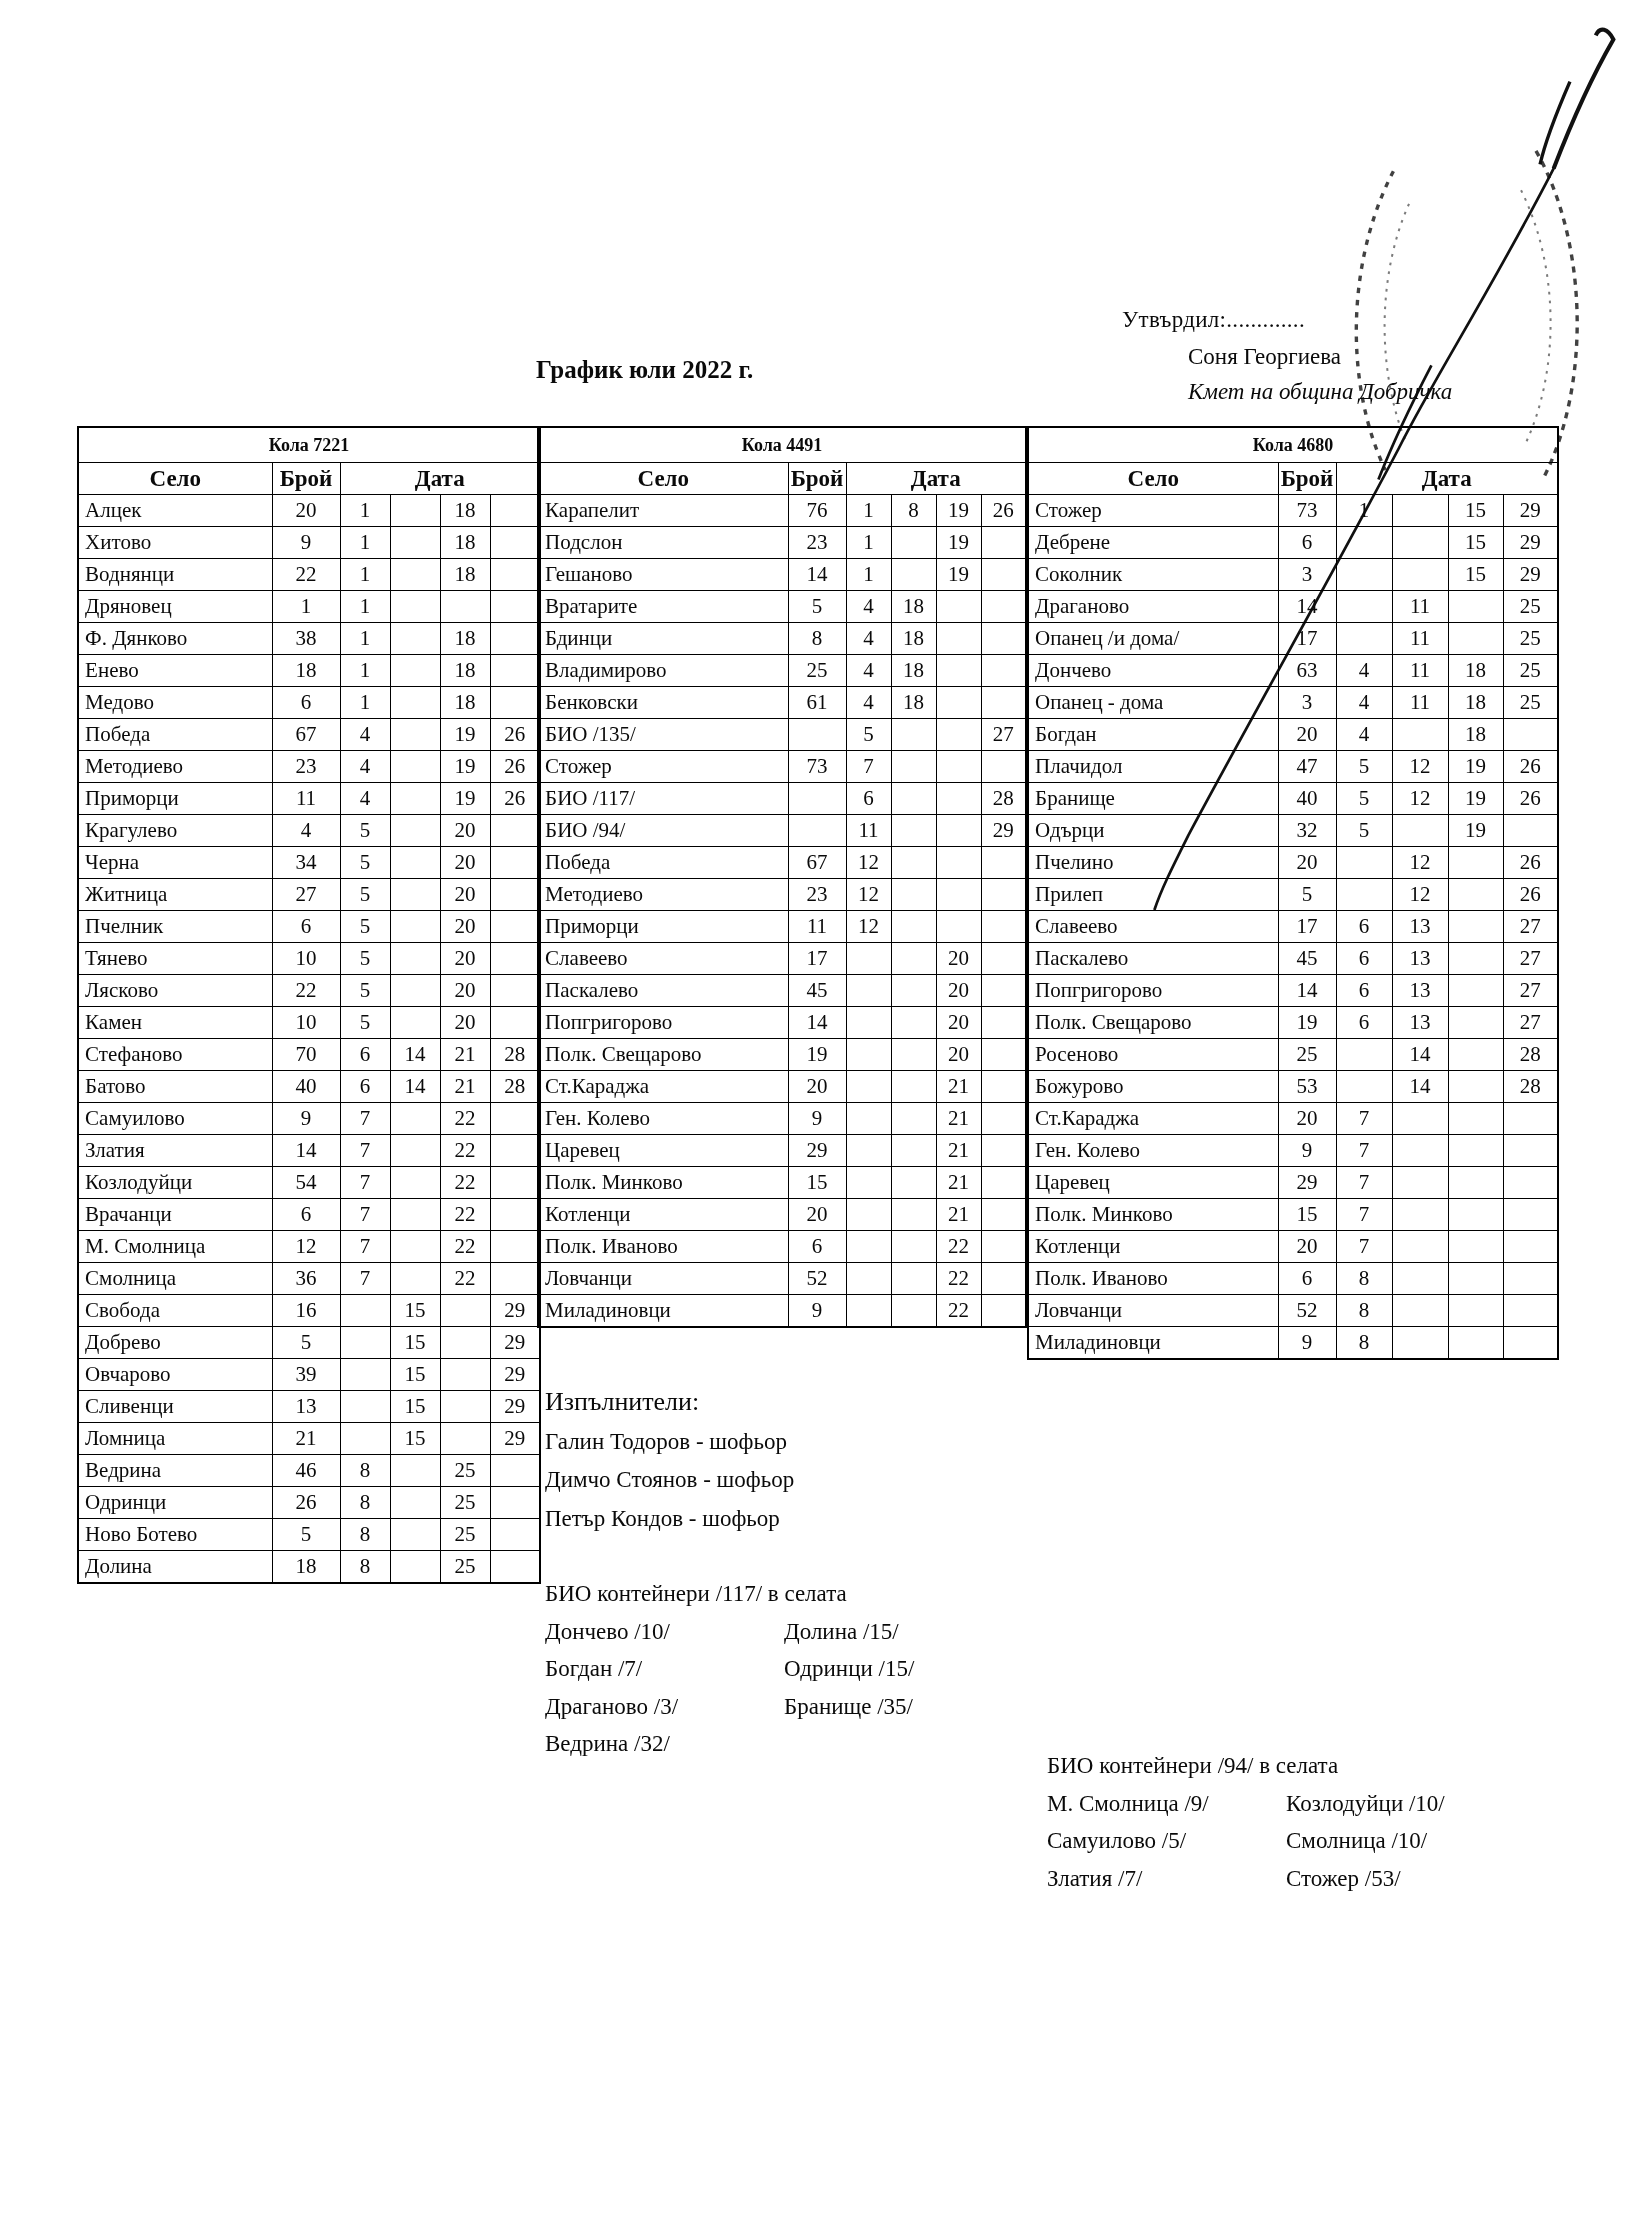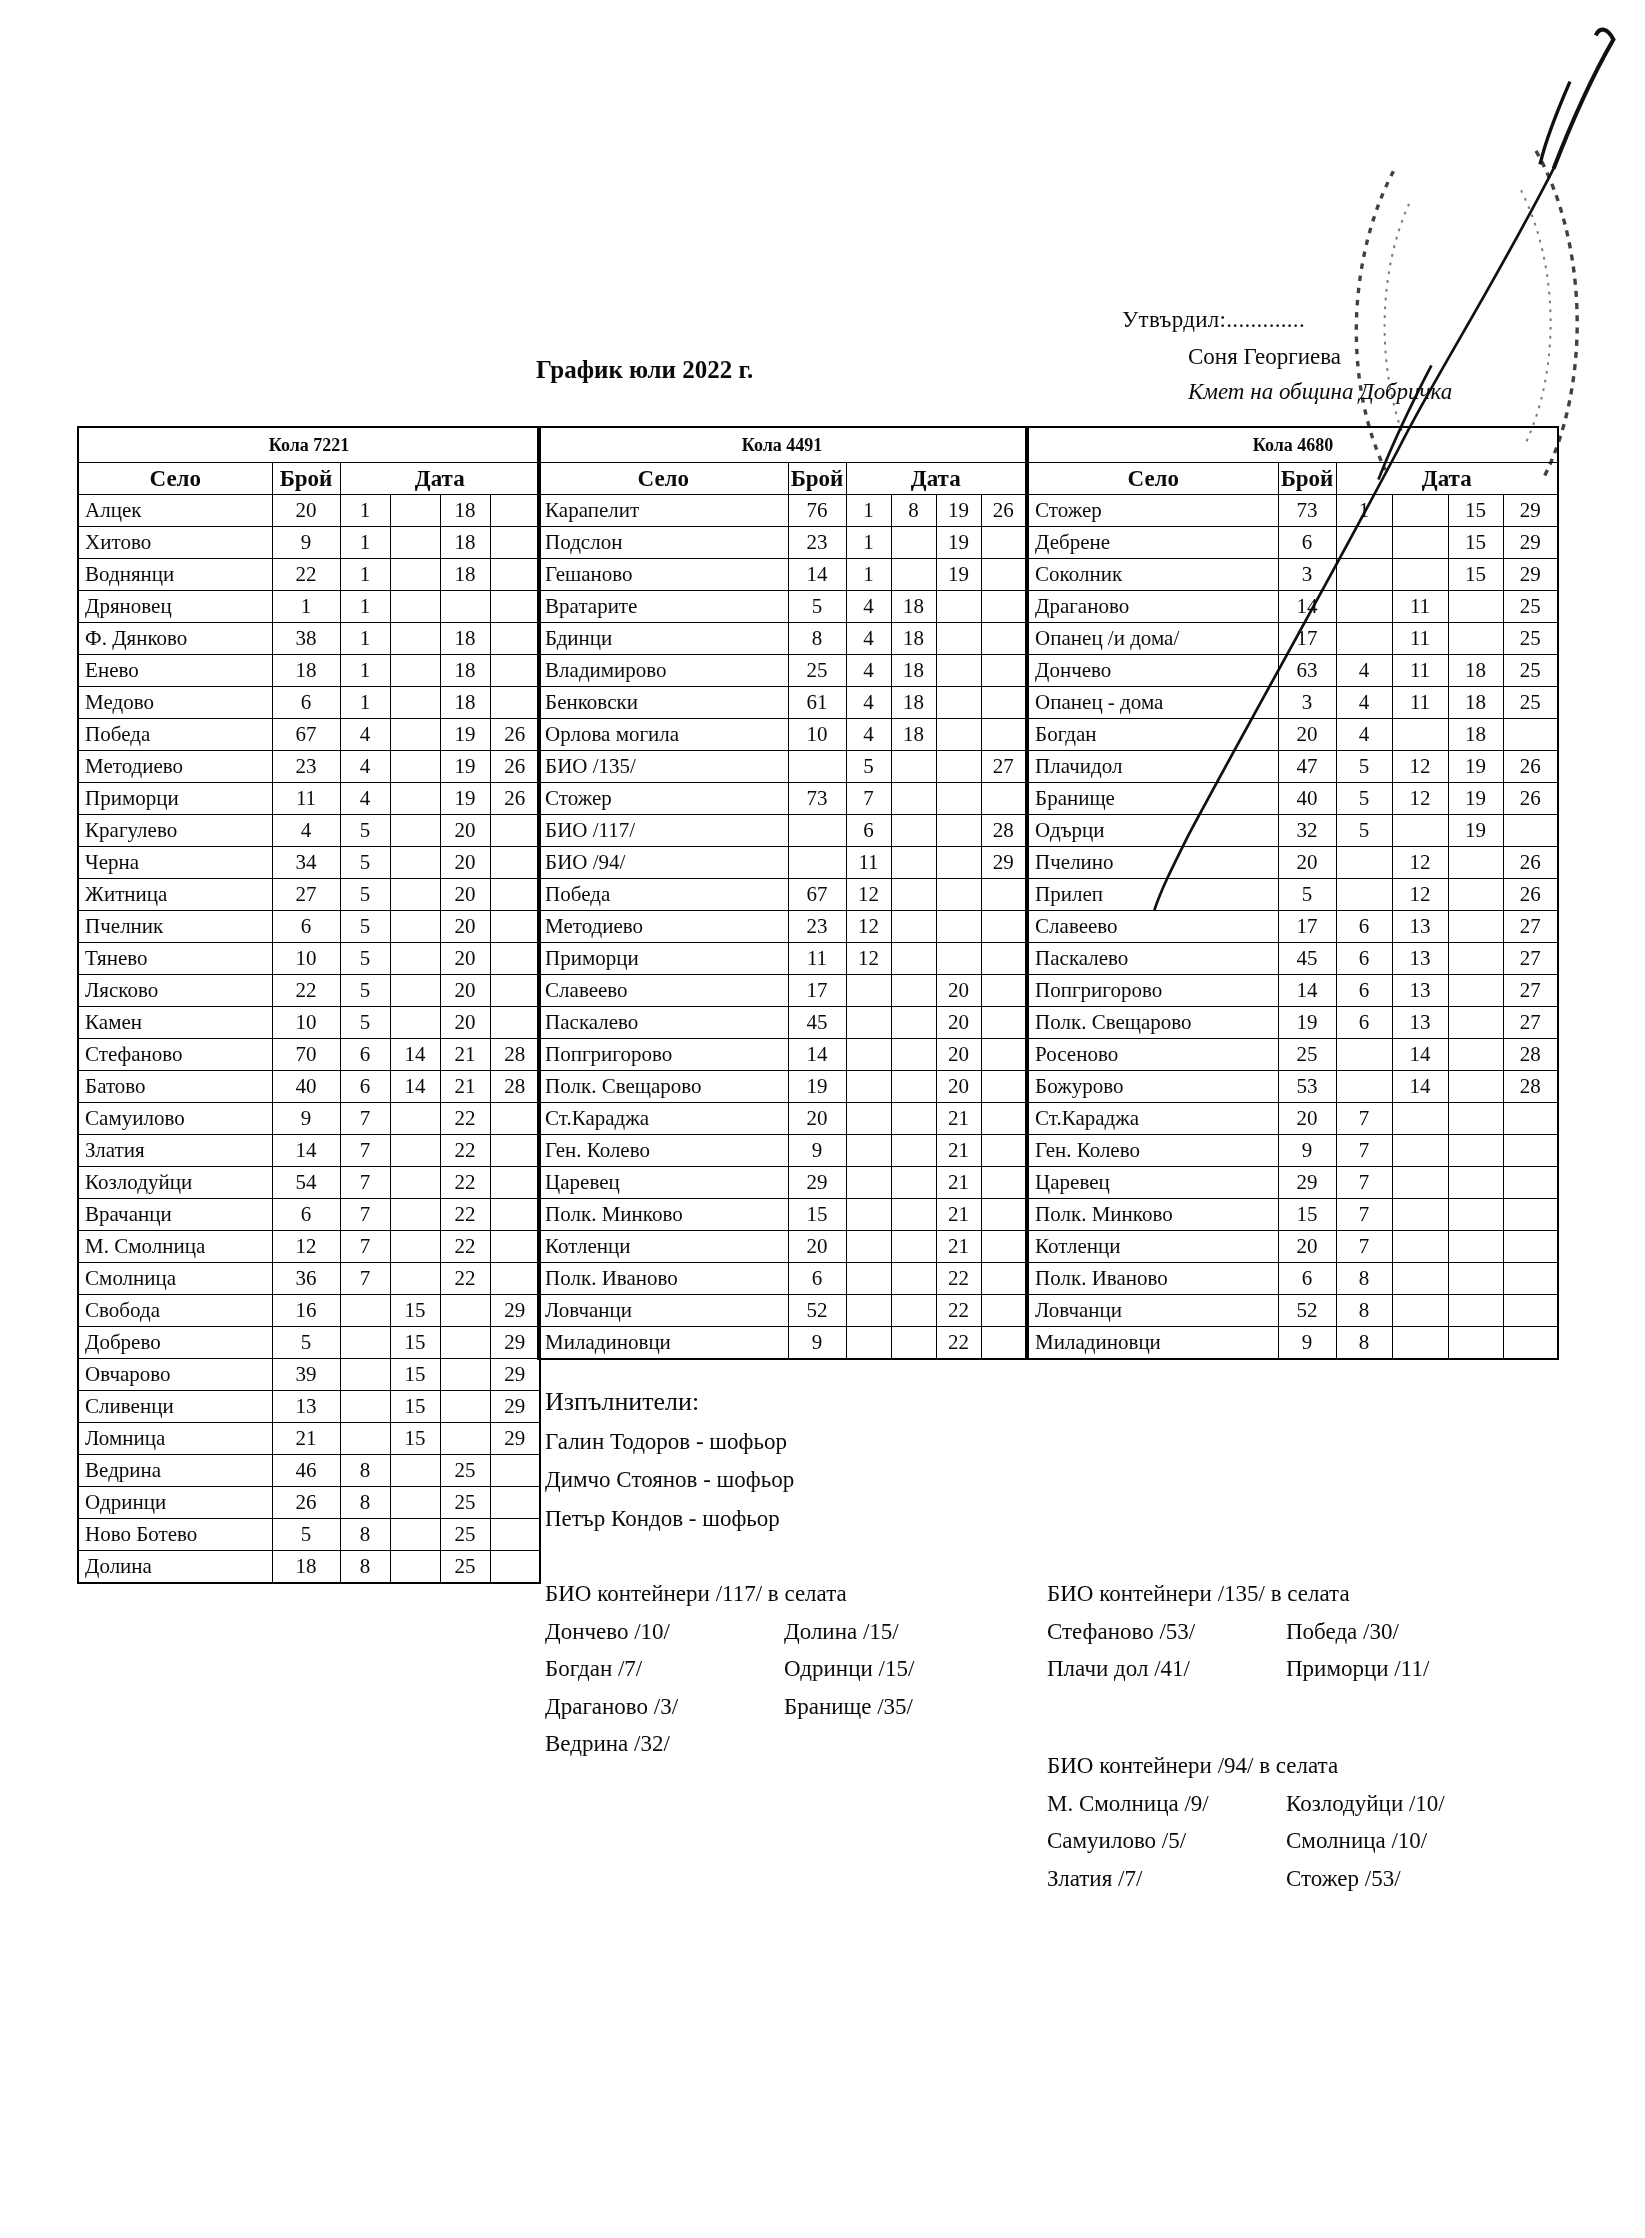--- a/index.html
+++ b/index.html
@@ -437,28 +437,20 @@
         </tr>
         <tr>
           <td class="v">Бенковски</td>
           <td class="c">61</td>
           <td class="d">4</td>
           <td class="d">18</td>
           <td class="d"></td>
           <td class="d"></td>
         </tr>
         <tr>
-          <td class="v">Орлова могила</td>
-          <td class="c">10</td>
-          <td class="d">4</td>
-          <td class="d">18</td>
-          <td class="d"></td>
-          <td class="d"></td>
-        </tr>
-        <tr>
           <td class="v">БИО /135/</td>
           <td class="c"></td>
           <td class="d">5</td>
           <td class="d"></td>
           <td class="d"></td>
           <td class="d">27</td>
         </tr>
         <tr>
           <td class="v">Стожер</td>
           <td class="c">73</td>
@@ -869,33 +861,20 @@
           <span class="c1">Драганово /3/</span>
           <span>Бранище /35/</span>
         </div>
         <div class="bio-row">
           <span class="c1">Ведрина /32/</span>
           <span></span>
         </div>
       </div>
   </div>
 
-  <div class="abs" style="left:1047px;top:1581px;">
-    <div class="bio-title">БИО контейнери /135/ в селата</div>
-    <div>
-        <div class="bio-row">
-          <span class="c1">Стефаново /53/</span>
-          <span>Победа /30/</span>
-        </div>
-        <div class="bio-row">
-          <span class="c1">Плачи дол /41/</span>
-          <span>Приморци /11/</span>
-        </div>
-      </div>
-  </div>
 
   <div class="abs" style="left:1047px;top:1753px;">
     <div class="bio-title">БИО контейнери /94/ в селата</div>
     <div>
         <div class="bio-row">
           <span class="c1">М. Смолница /9/</span>
           <span>Козлодуйци /10/</span>
         </div>
         <div class="bio-row">
           <span class="c1">Самуилово /5/</span>

